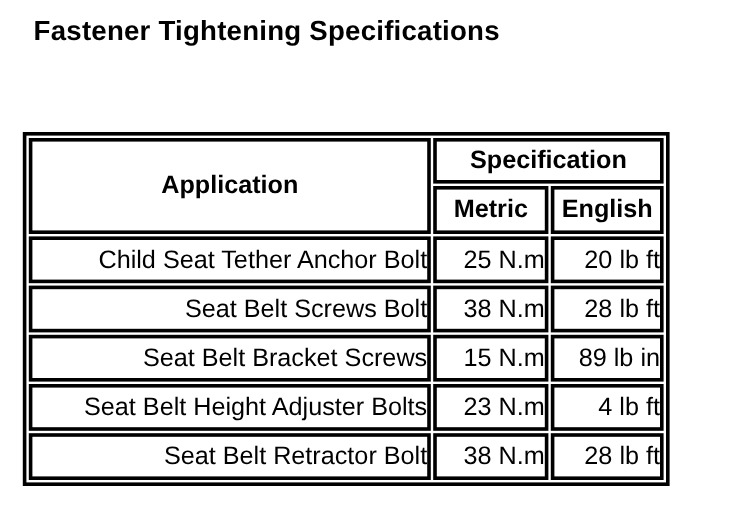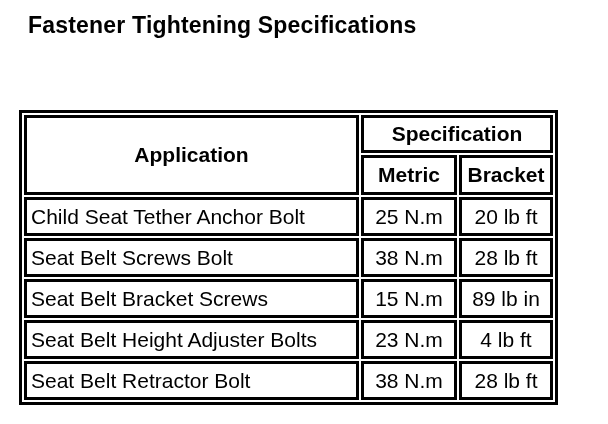--- a/index.html
+++ b/index.html
@@ -43,21 +43,21 @@
     padding: 0;
     vertical-align: middle;
     white-space: nowrap;
     overflow: hidden;
   }
   .spec-table th {
     font-weight: 700;
   }
   .row-spec-header th { height: 32px; }
   .row-unit-header th { height: 34px; }
-  .spec-table tbody td { height: 33px; }
+  .spec-table tbody td { height: 33px; text-align: right; }
   td.app-cell {
     text-align: left;
     padding-left: 4px;
   }
   td.metric-cell,
   td.english-cell {
     text-align: center;
   }
 </style>
 </head>
@@ -71,21 +71,21 @@
     <col style="width:96px">
     <col style="width:94px">
   </colgroup>
   <thead>
     <tr class="row-spec-header">
       <th rowspan="2" class="app-header">Application</th>
       <th colspan="2" class="spec-header">Specification</th>
     </tr>
     <tr class="row-unit-header">
       <th class="metric-header">Metric</th>
-      <th class="english-header">Bracket</th>
+      <th class="english-header">English</th>
     </tr>
   </thead>
   <tbody>
       <tr>
       <td class="app-cell">Child Seat Tether Anchor Bolt</td>
       <td class="metric-cell">25 N.m</td>
       <td class="english-cell">20 lb ft</td>
     </tr>
       <tr>
       <td class="app-cell">Seat Belt Screws Bolt</td>

